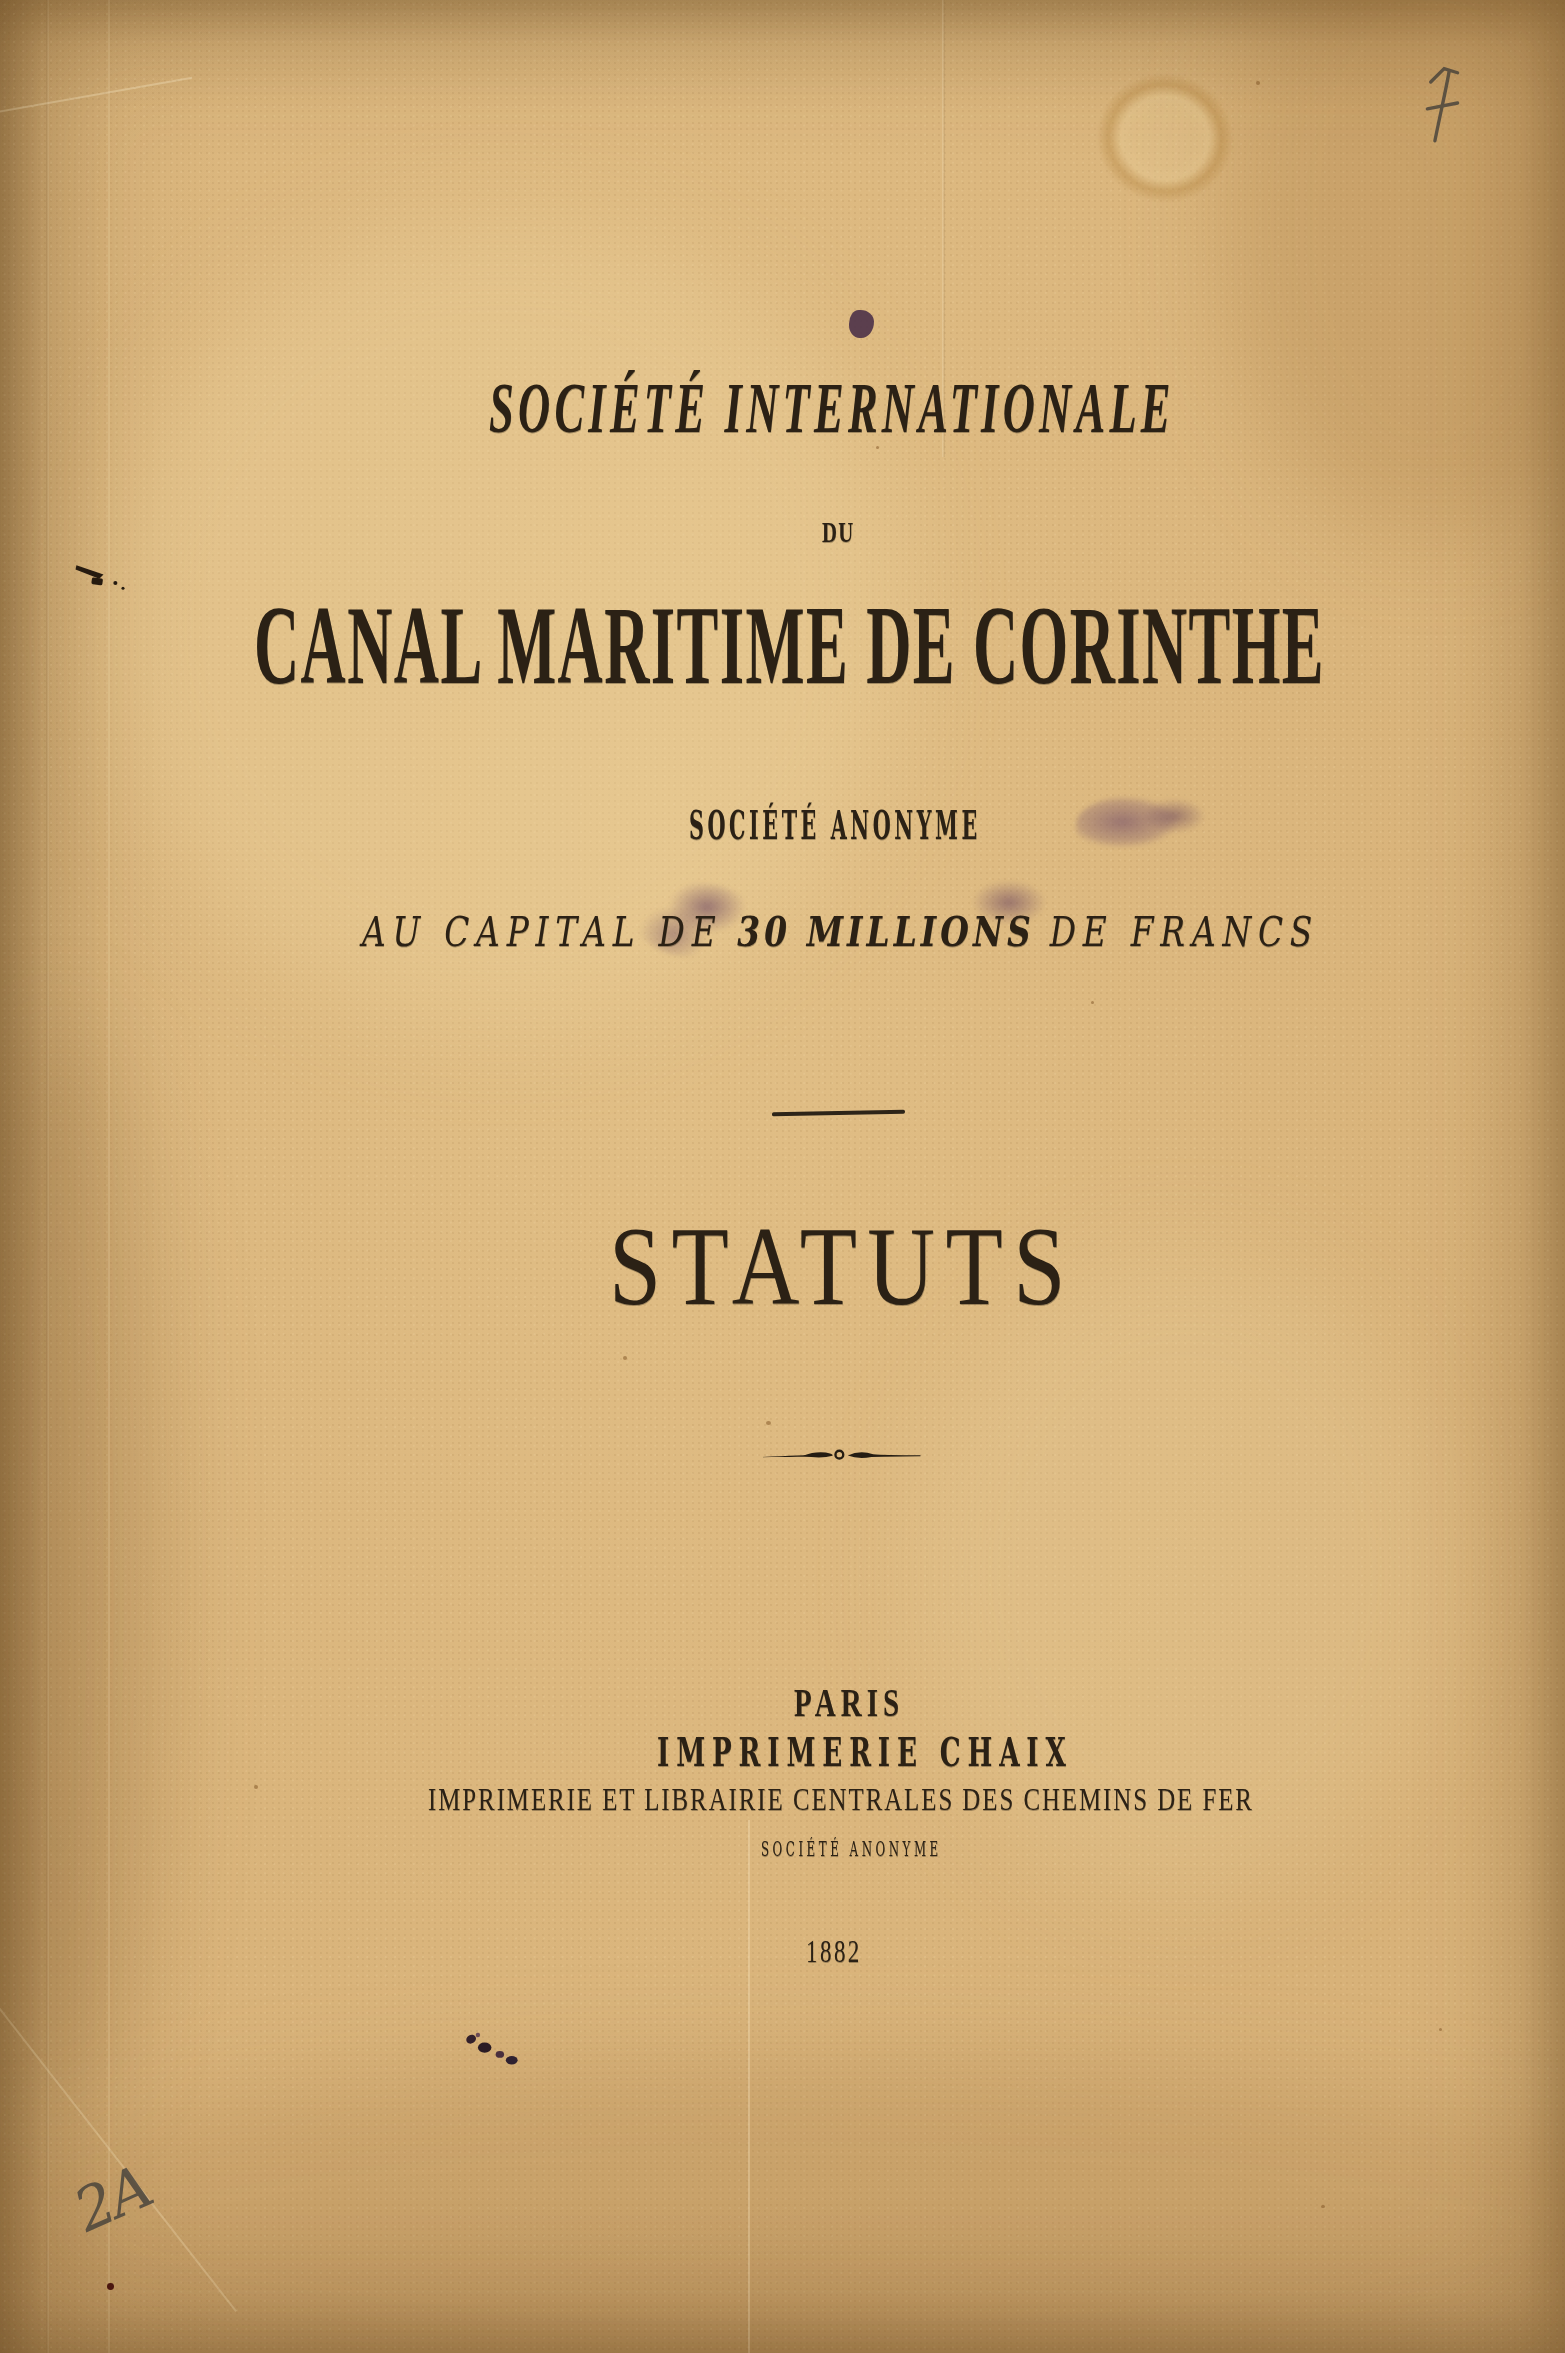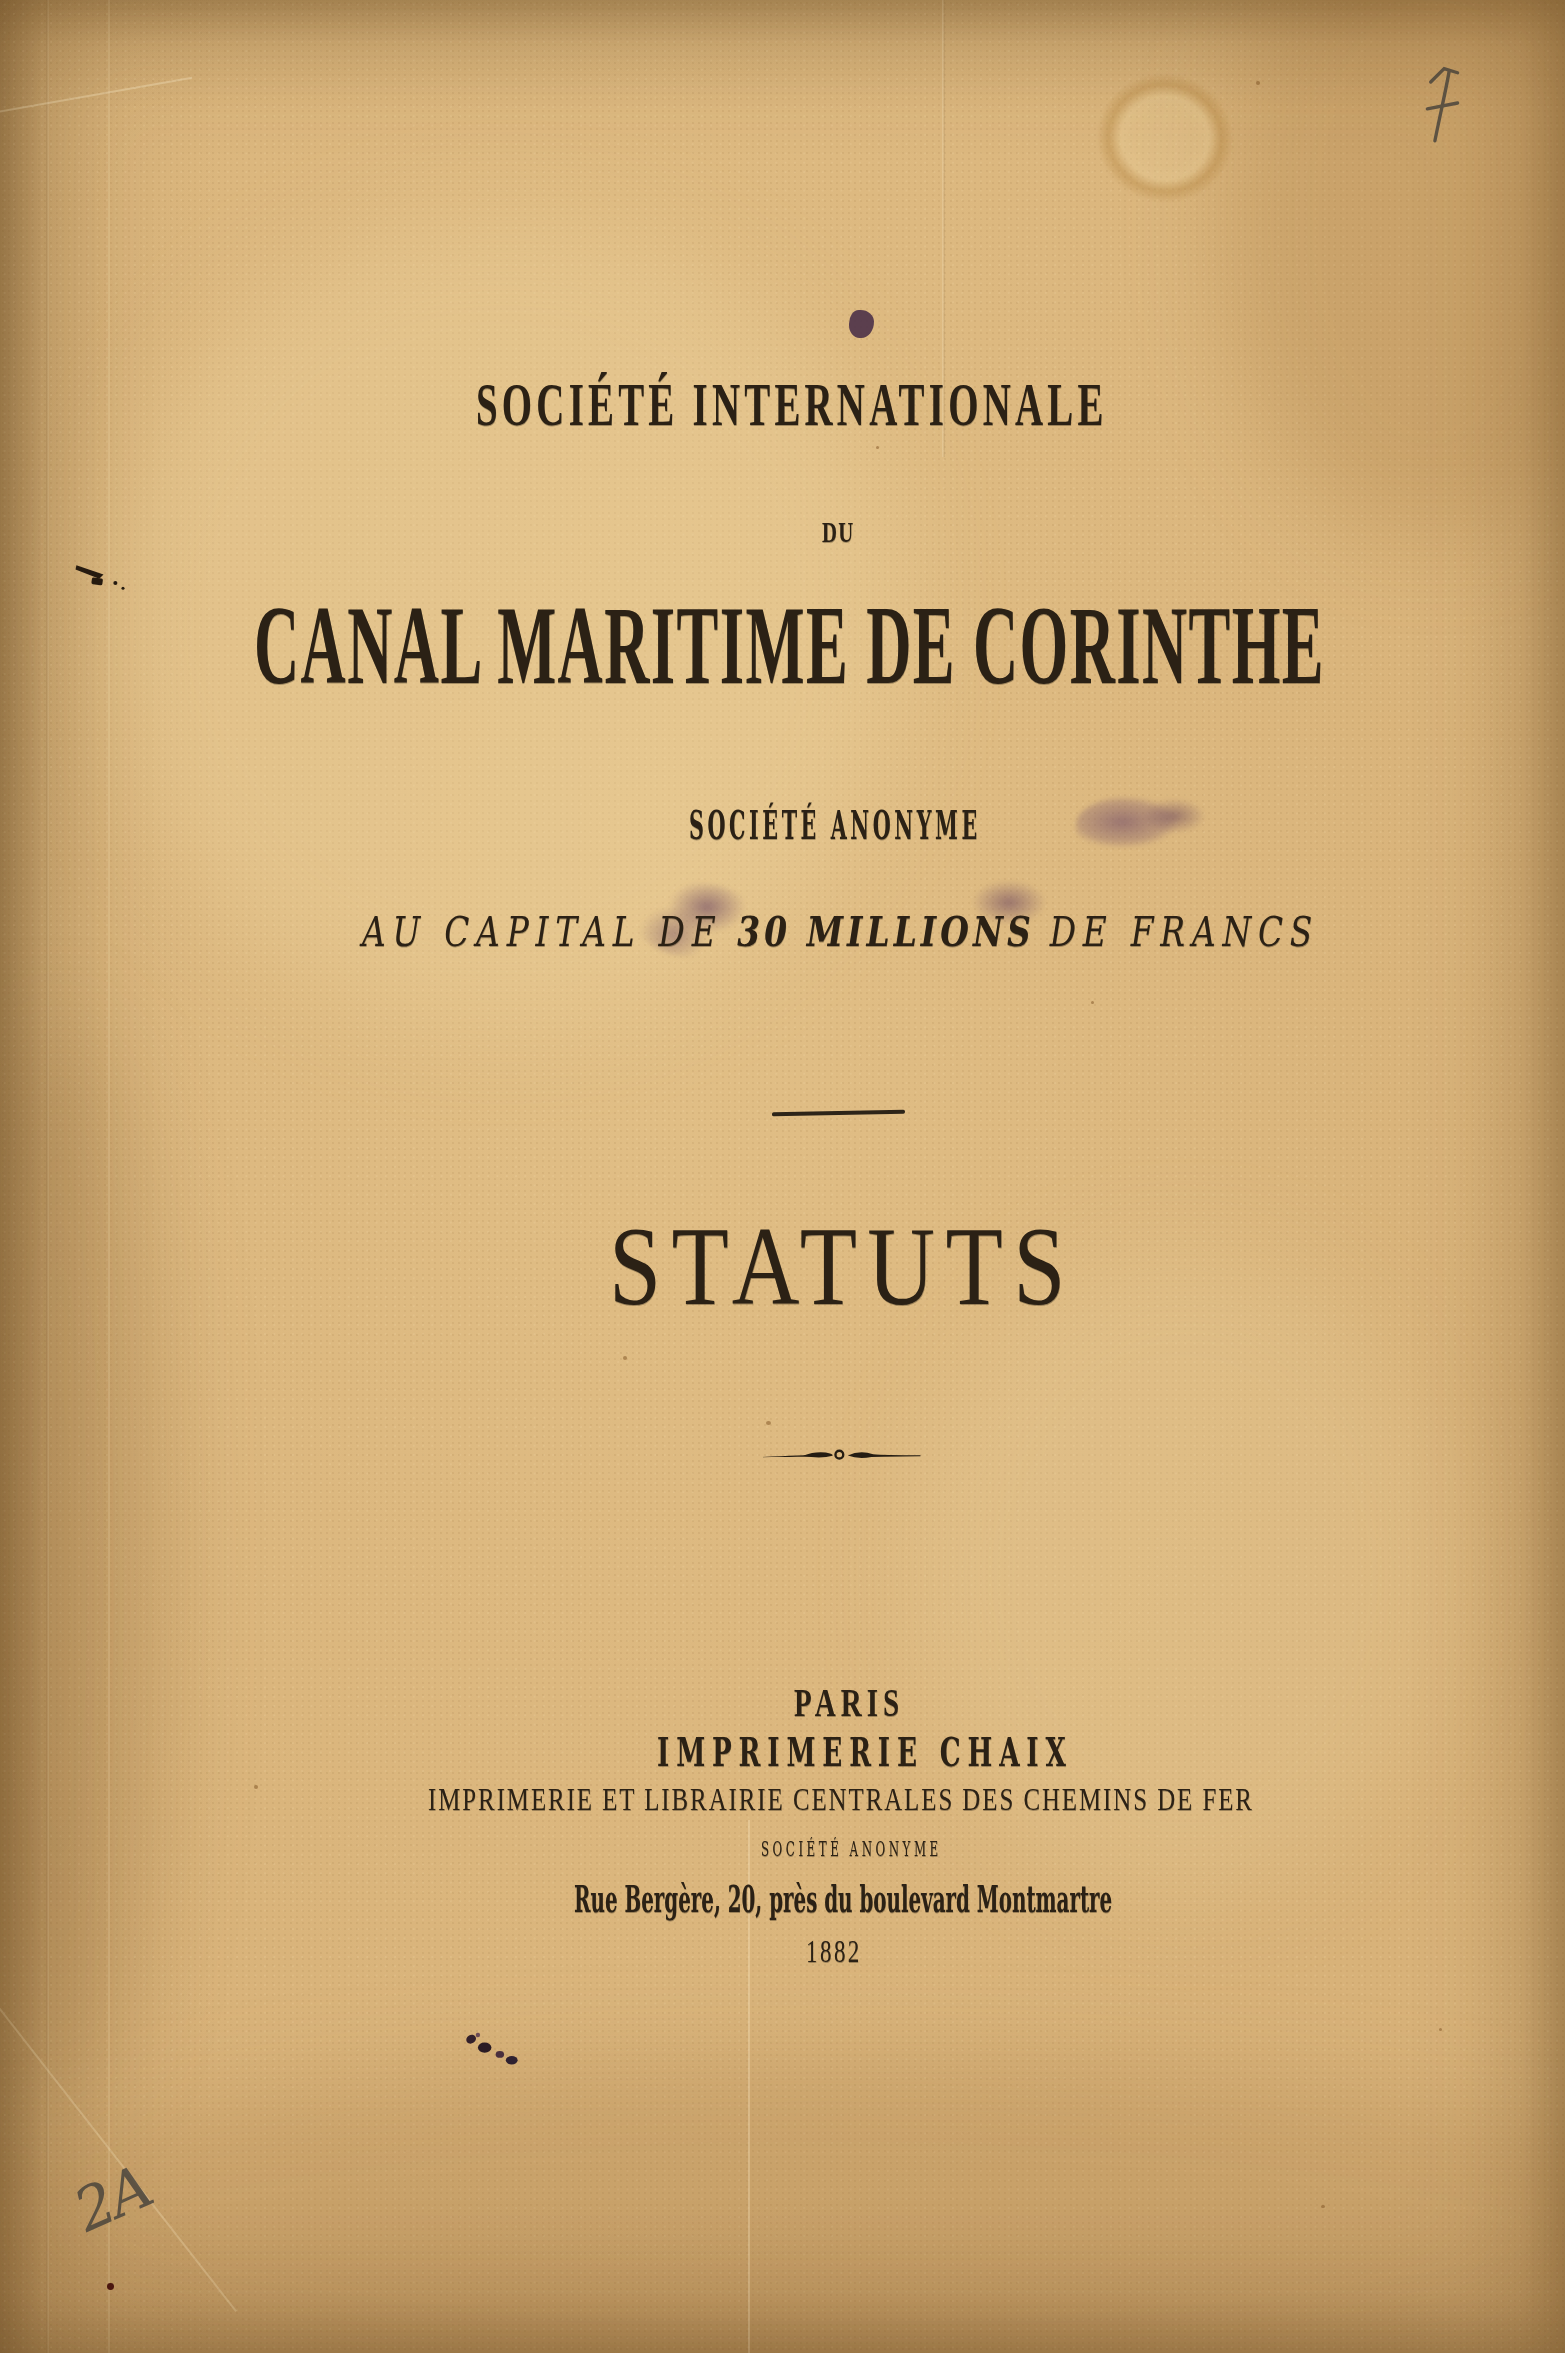--- a/index.html
+++ b/index.html
@@ -39,21 +39,21 @@
   .cd2 { left:-8.5px; top:112px; width:203px; height:1.7px; background:rgba(255,242,208,.55);
          transform:rotate(-10deg); transform-origin:0 0; opacity:.6; }
 
   .line { position:absolute; line-height:1; white-space:nowrap; }
   .fit { display:inline-block; white-space:nowrap; transform-origin:0 50%; }
   .ls  { font-family:"Liberation Serif", serif; }
   .dv  { font-family:"DejaVu Serif", serif; }
   .b   { font-weight:700; }
   .ink { color:var(--ink, #2b2115); text-shadow:0.4px 0.5px 0 rgba(43,33,21,.35); }
 
-  .t1      { left:476px;  top:373px;  width:710px;  font-size:62px;  letter-spacing:6.8px; }
+  .t1      { left:489px;  top:373px;  width:710px;  font-size:71px;  letter-spacing:6.8px;font-style:italic; }
   .du      { left:822px;  top:518px;  width:32px;   font-size:29px;  letter-spacing:1.7px; }
   .t2      { left:254px;  top:589px;  width:1069px; font-size:112px; letter-spacing:2.5px; }
   .sub     { left:689px;  top:806px;  width:291px;  font-size:39px;  letter-spacing:6.8px; }
   .capline { left:362px;  top:912px; width:950px; font-size:41px;font-style:italic; }
   .capline .part { letter-spacing:8.5px; }
   .capline .amount { font-weight:700; letter-spacing:5.1px; margin:0 18.6px; }
   .statuts { left:609px;  top:1214px; width:465px;  font-size:107px; letter-spacing:12px; }
   .paris   { left:794px;  top:1683px; width:110px;  font-size:39px;  letter-spacing:6.8px; }
   .chaix   { left:657px;  top:1733px; width:415px;  font-size:39px;  letter-spacing:10.2px;text-align:center; }
   .chemins { left:428px;  top:1783px; width:831px;  font-size:32px;  letter-spacing:2.5px;text-decoration:underline; }
@@ -200,23 +200,20 @@
   </div>
 
   <div class="line chemins ink">
     <span class="fit ls" style="transform: scale(0.777754, 1);">IMPRIMERIE ET LIBRAIRIE CENTRALES DES CHEMINS DE FER</span>
   </div>
 
   <div class="line socsm ink">
     <span class="fit dv" style="transform: scale(0.584212, 1);">SOCIÉTÉ ANONYME</span>
   </div>
 
-  <div class="line rue ink">
-    <span class="fit dv b" style="transform: scale(0.536435, 1);">Rue Bergère, 20, près du boulevard Montmartre</span>
-  </div>
 
   <div class="line year ink">
     <span class="fit ls" style="transform: scale(0.71875, 1);">1882</span>
   </div>
 
   <div class="vignette"></div>
 </div>
 
 
 </body></html>

